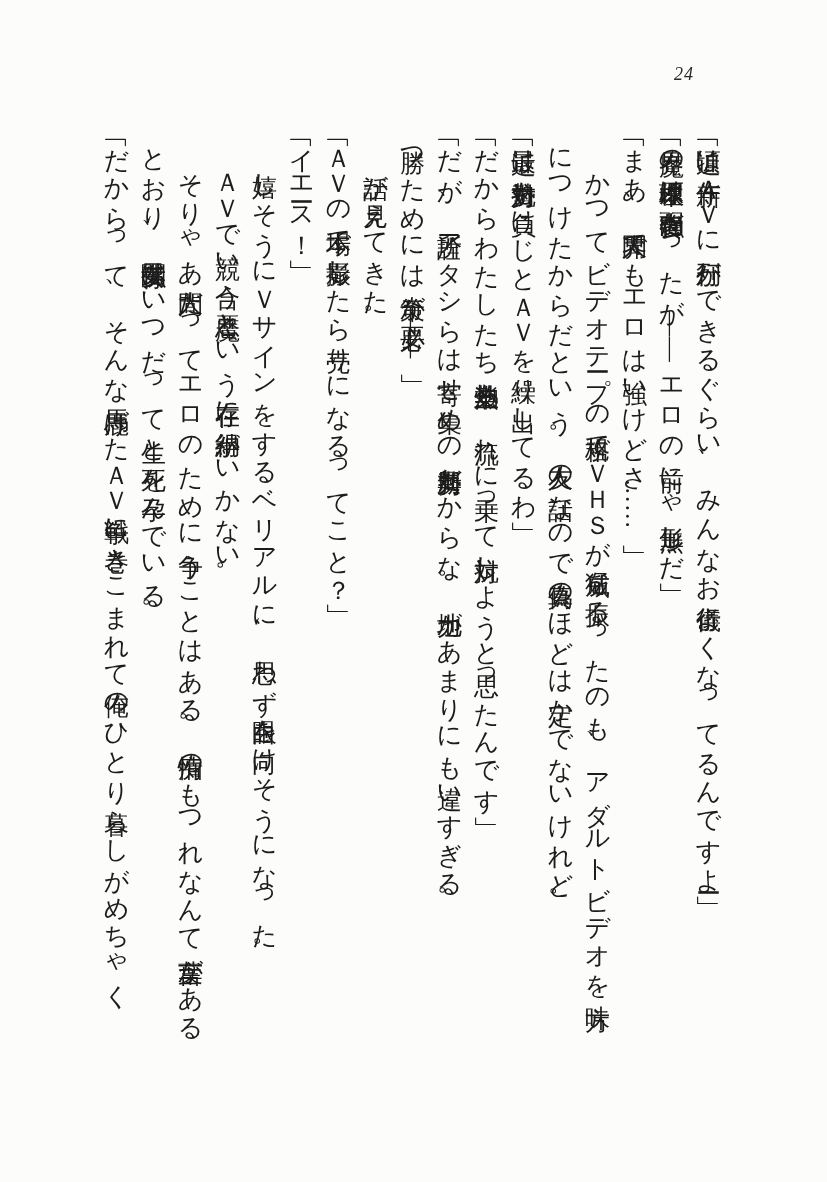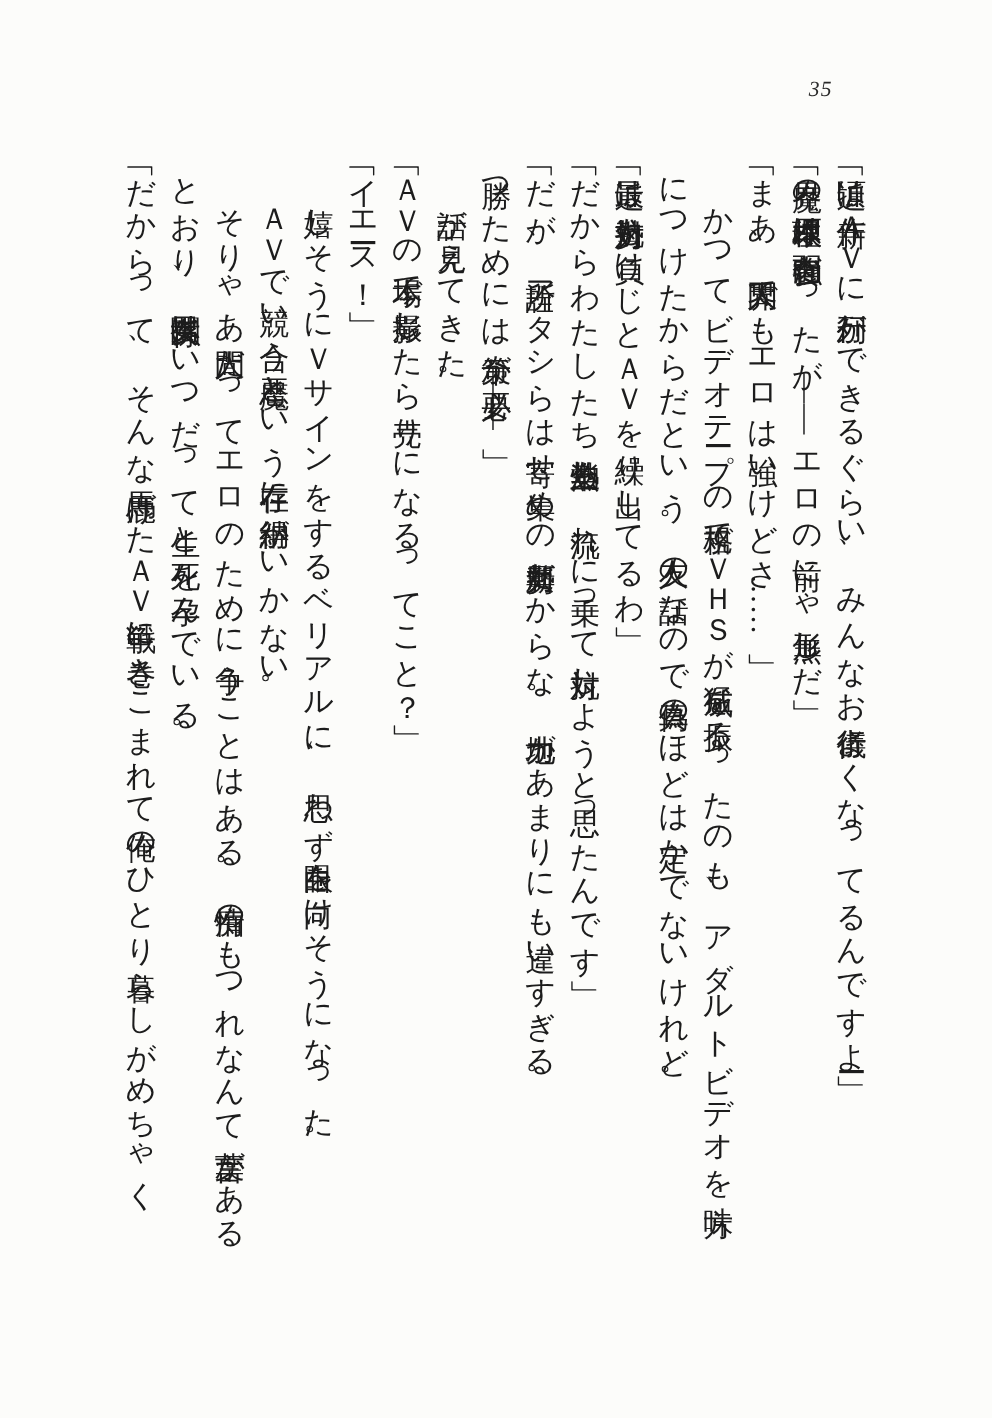--- a/index.html
+++ b/index.html
@@ -41,21 +41,21 @@
     margin: 0;
   }
   .text-line.indent {
     padding-top: 25px;
   }
 </style>
 </head>
 <body>
 
 <div class="page">
-  <div class="page-number">35</div>
+  <div class="page-number">24</div>
   <div class="text-block" id="text-block">
       <div class="text-line">「近頃は新作ＡＶに行列ができるぐらい、みんなお行儀よくなってるんですよー」</div>
       <div class="text-line">「魔界の根本原理は弱肉強食だったが――エロの前にゃ形無しだ」</div>
       <div class="text-line">「まあ、人間界でもエロは強いけどさ……」</div>
       <div class="text-line indent">かつてビデオテープの規格でＶＨＳが猛威を振るったのも、アダルトビデオを味方</div>
       <div class="text-line">につけたからだという。友人の話なので真偽のほどは定かでないけれど。</div>
       <div class="text-line">「最近は対抗勢力も負けじとＡＶを繰り出してるわ」</div>
       <div class="text-line">「だからわたしたち灼熱楽土も、流れに乗って対抗しようと思ったんです」</div>
       <div class="text-line">「だが、所詮アタシらは寄せ集めの新興勢力だからな。地力があまりにも違いすぎる。</div>
       <div class="text-line">勝つためには奇策が必要――」</div>

